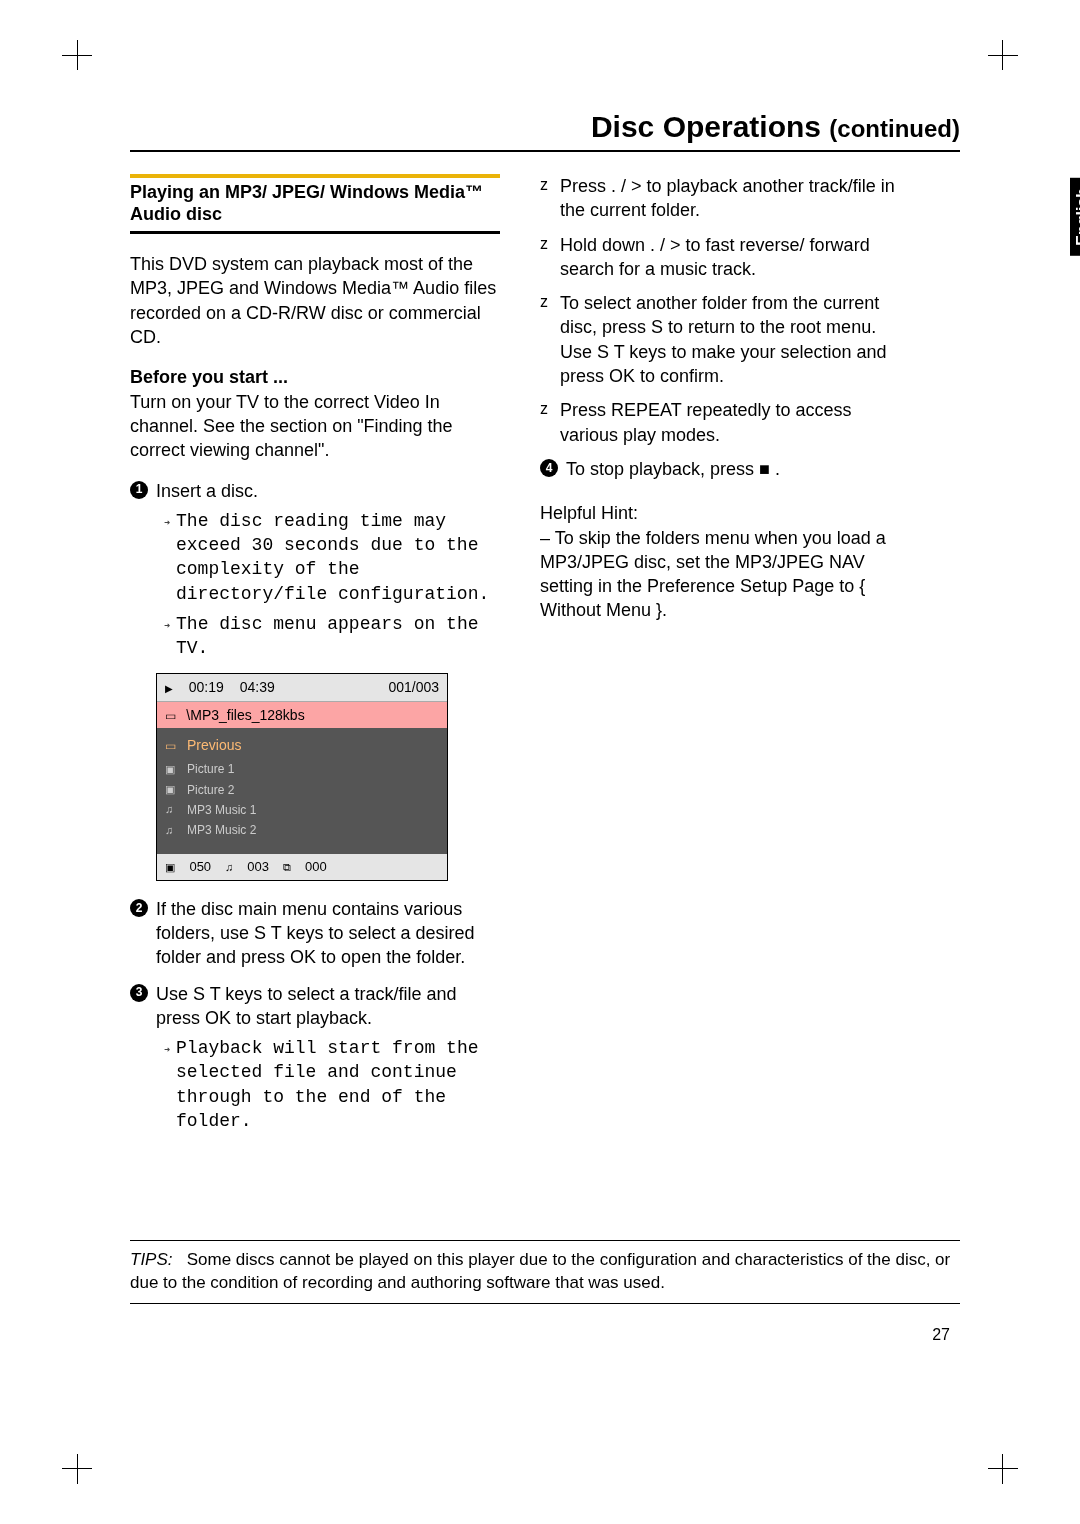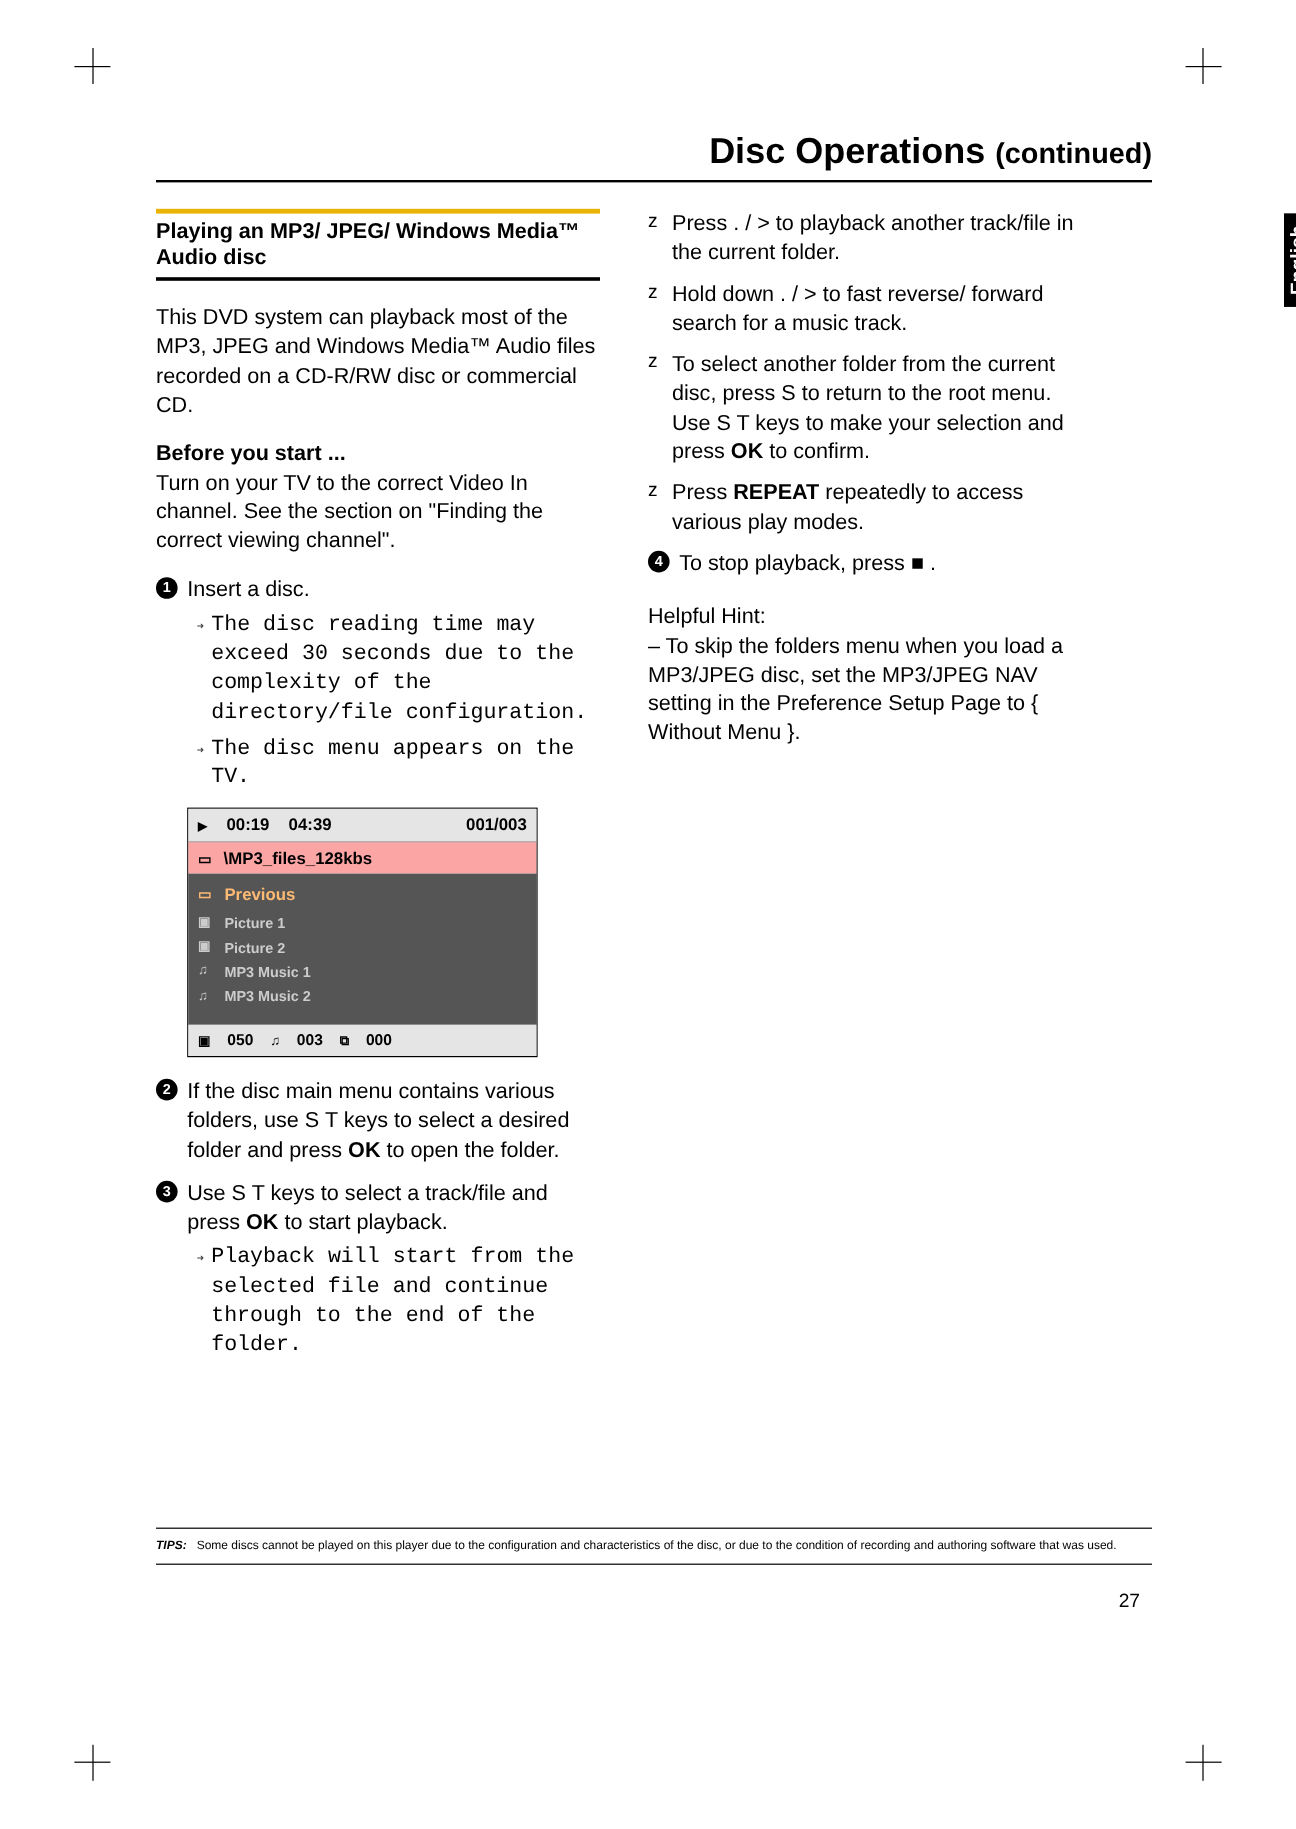--- a/index.html
+++ b/index.html
@@ -102,21 +102,20 @@
   }
   .hint {
     margin-top: 20px;
   }
   .disc-menu {
     margin: 10px 0 16px 26px;
     width: 290px;
     border: 1px solid #000;
     font-size: 14px;
     background: #fff;
-    font-weight: bold;
   }
   .dm-header {
     display: flex;
     align-items: center;
     background: #e5e5e5;
     padding: 4px 8px;
     gap: 16px;
   }
   .dm-path {
     display: flex;
@@ -171,21 +170,21 @@
     transform: rotate(180deg);
     padding: 10px 4px;
     font-size: 16px;
     font-weight: bold;
   }
   .tips {
     position: absolute;
     left: 130px;
     bottom: 220px;
     width: 830px;
-    font-size: 10px;
+    font-size: 17px;
     line-height: 1.35;
     padding-top: 8px;
     border-top: 1px solid #000;
     border-bottom: 1px solid #000;
     padding-bottom: 8px;
   }
   .tips b.label {
     font-style: italic;
   }
   .page-num {
@@ -208,21 +207,21 @@
     content:""; position:absolute; background:#000;
   }
   .cm-tl::before{ width:1px; height:30px; left:15px; top:0;}
   .cm-tl::after{ width:30px; height:1px; left:0; top:15px;}
   .cm-bl::before{ width:1px; height:30px; left:15px; bottom:0;}
   .cm-bl::after{ width:30px; height:1px; left:0; bottom:15px;}
   .cm-tr::before{ width:1px; height:30px; right:15px; top:0;}
   .cm-tr::after{ width:30px; height:1px; right:0; top:15px;}
   .cm-br::before{ width:1px; height:30px; right:15px; bottom:0;}
   .cm-br::after{ width:30px; height:1px; right:0; bottom:15px;}
-  b { font-weight: bold; }
+  b { font-weight: normal; }
 </style>
 </head>
 <body>
 
 <div class="crop-mark cm-tl"></div>
 <div class="crop-mark cm-bl"></div>
 <div class="crop-mark cm-tr"></div>
 <div class="crop-mark cm-br"></div>
 
 <div class="lang-tab">English</div>

